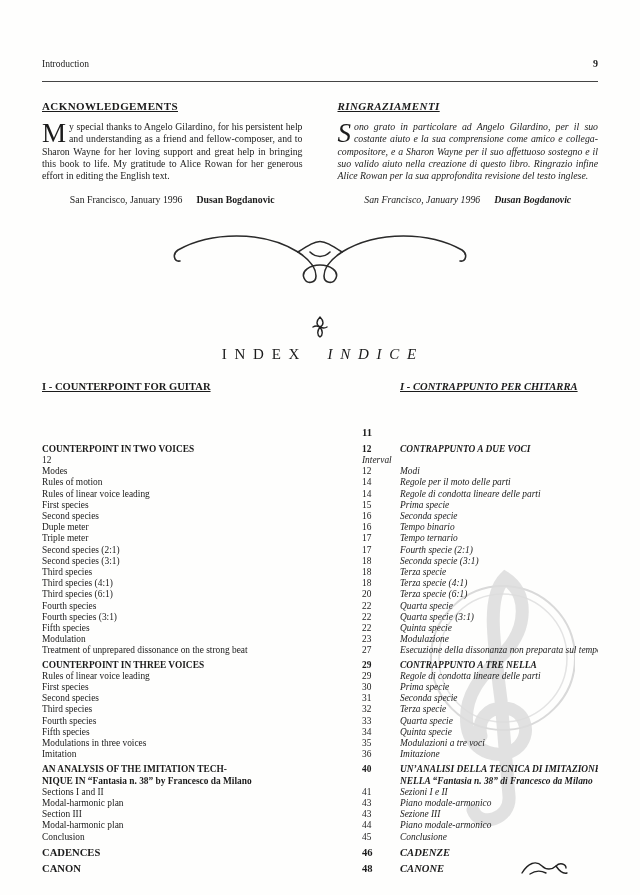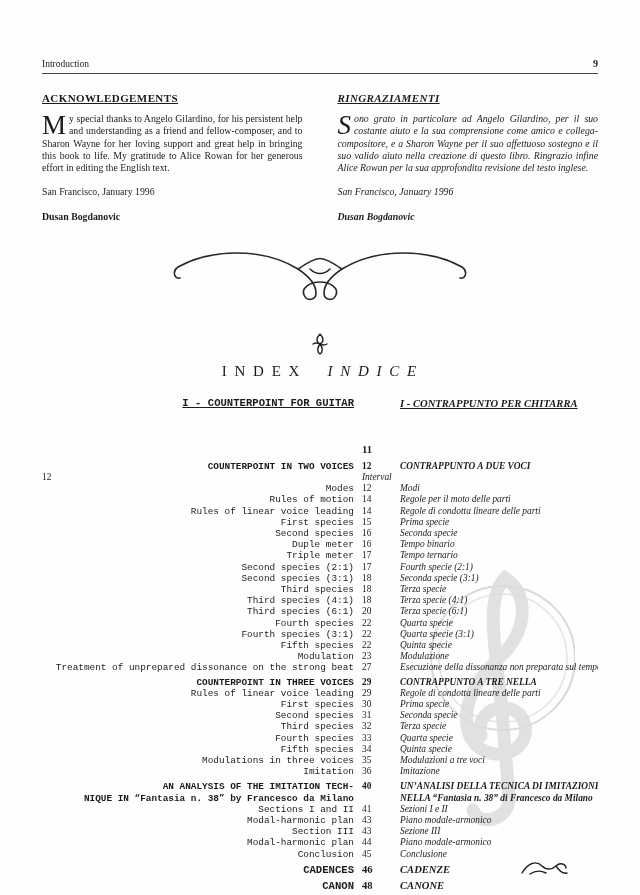--- a/index.html
+++ b/index.html
@@ -4,45 +4,45 @@
 <style>
   html,body{margin:0;padding:0;}
   body{
     width:640px;height:895px;background:#fefefd;overflow:hidden;
     font-family:"Liberation Serif", serif;color:#1b1b1b;position:relative;
   }
   .page{position:relative;width:640px;height:895px;box-sizing:border-box;
     padding:58px 42px 0 42px;z-index:1;}
   
   .running-head{display:flex;justify-content:space-between;align-items:baseline;
-    font-size:9.5px;padding-bottom:4px;border-bottom:1px solid #444;}
+    font-size:9.5px;padding-bottom:12px;border-bottom:1px solid #444;}
   .running-head .pgnum{font-weight:bold;font-size:10px;}
   
   .two-col{display:flex;gap:35px;margin-top:18px;}
   .col{flex:1;}
   .col h2{font-size:11px;margin:0 0 9px 0;text-decoration:underline;letter-spacing:.4px;}
   .col.itl{font-style:italic;}
   .body-text{font-size:9.8px;line-height:12.3px;text-align:justify;margin:0;}
   .dropcap{float:left;font-size:27px;line-height:23px;padding:1px 3px 0 0;}
   .signature{display:flex;justify-content:center;gap:14px;
-    font-size:9.8px;margin-top:12px;flex-direction:column;}
+    font-size:9.8px;margin-top:12px;}
   .signature .author{font-weight:bold;}
   
   .flourish-wrap{text-align:center;margin-top:22px;height:58px;}
   
   .index-head{text-align:center;margin-top:30px;}
   .fleuron{height:24px;}
   .index-title{font-size:15px;font-weight:normal;margin:7px 0 0 0;letter-spacing:2px;}
   .index-title .t-en{margin-right:26px;}
   .index-title .t-it{font-style:italic;}
   
   .toc{margin-top:18px;position:relative;z-index:2;}
   .toc-row{display:grid;grid-template-columns:312px 30px 1fr;column-gap:8px;
     font-size:9.4px;line-height:11.2px;}
-  .c-en{text-align:right;font-family:Liberation Mono, monospace;}
+  .c-en{text-align:left;}
   .c-pg{text-align:left;}
   .c-it{font-style:italic;white-space:nowrap;overflow:hidden;}
   .toc-row.part{margin-bottom:5px;}
   .toc-row.part .c-en,.toc-row.part .c-it{font-weight:bold;text-decoration:underline;font-size:10.6px;}
   .toc-row.part .c-pg{font-weight:bold;font-size:10.6px;margin-top:46px;}
   .toc-row.section{margin-top:3px;}
   .toc-row.section .c-en,.toc-row.section .c-pg,.toc-row.section .c-it{font-weight:bold;}
   .toc-row.section-multi{margin-top:4px;}
   .toc-row.section-multi .c-en,.toc-row.section-multi .c-pg,.toc-row.section-multi .c-it{font-weight:bold;}
   .toc-row.big{margin-top:4px;}

